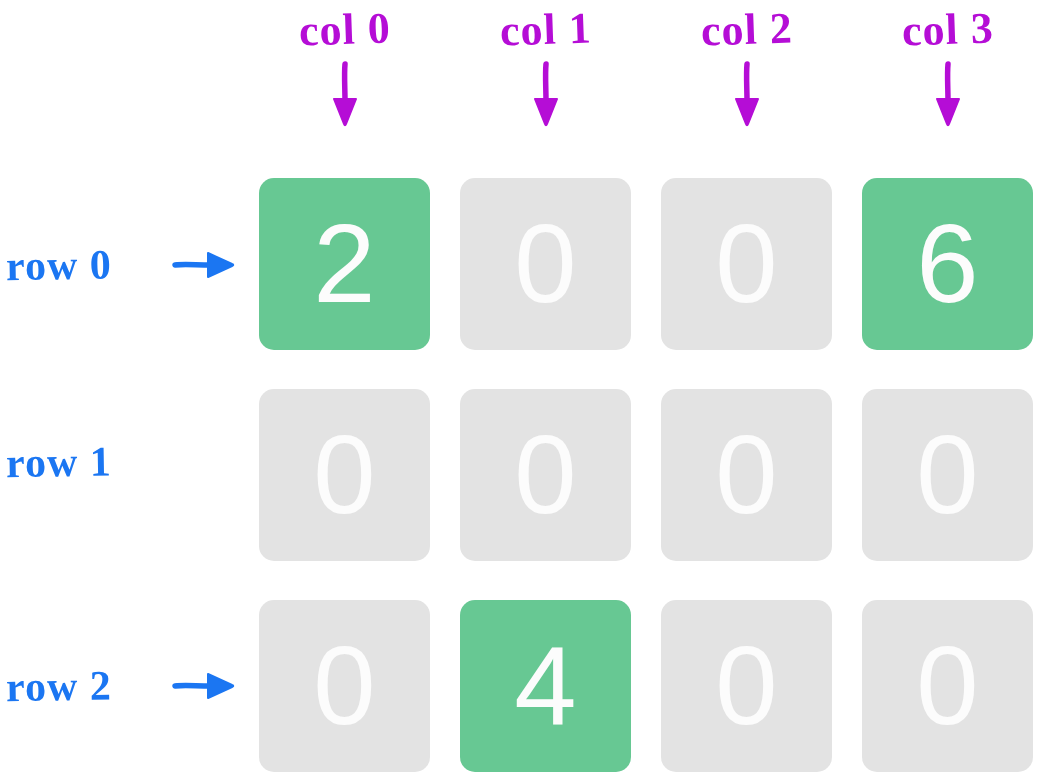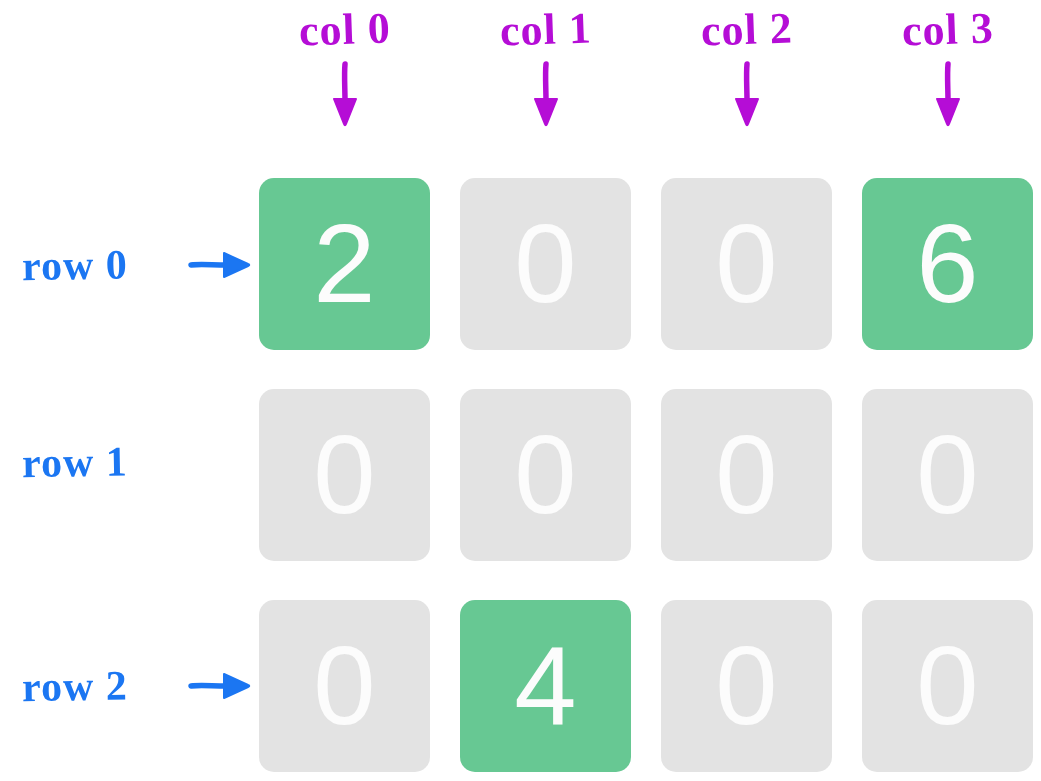--- a/index.html
+++ b/index.html
@@ -64,21 +64,21 @@
   }
   .col-label-group .hand{
     font-size:44px;
     color:var(--col-label);
     transform:rotate(-2deg);
   }
   .col-arrow{color:var(--col-label);}
 
   .row-label-group{
     position:absolute;
-    left:22px;
+    left:6px;
     height:76px;
     display:flex;
     align-items:center;
     gap:32px;
   }
   .row-label-group .hand{
     font-size:42px;
     color:var(--row-label);
     transform:rotate(-1deg);
     min-width:134px;

